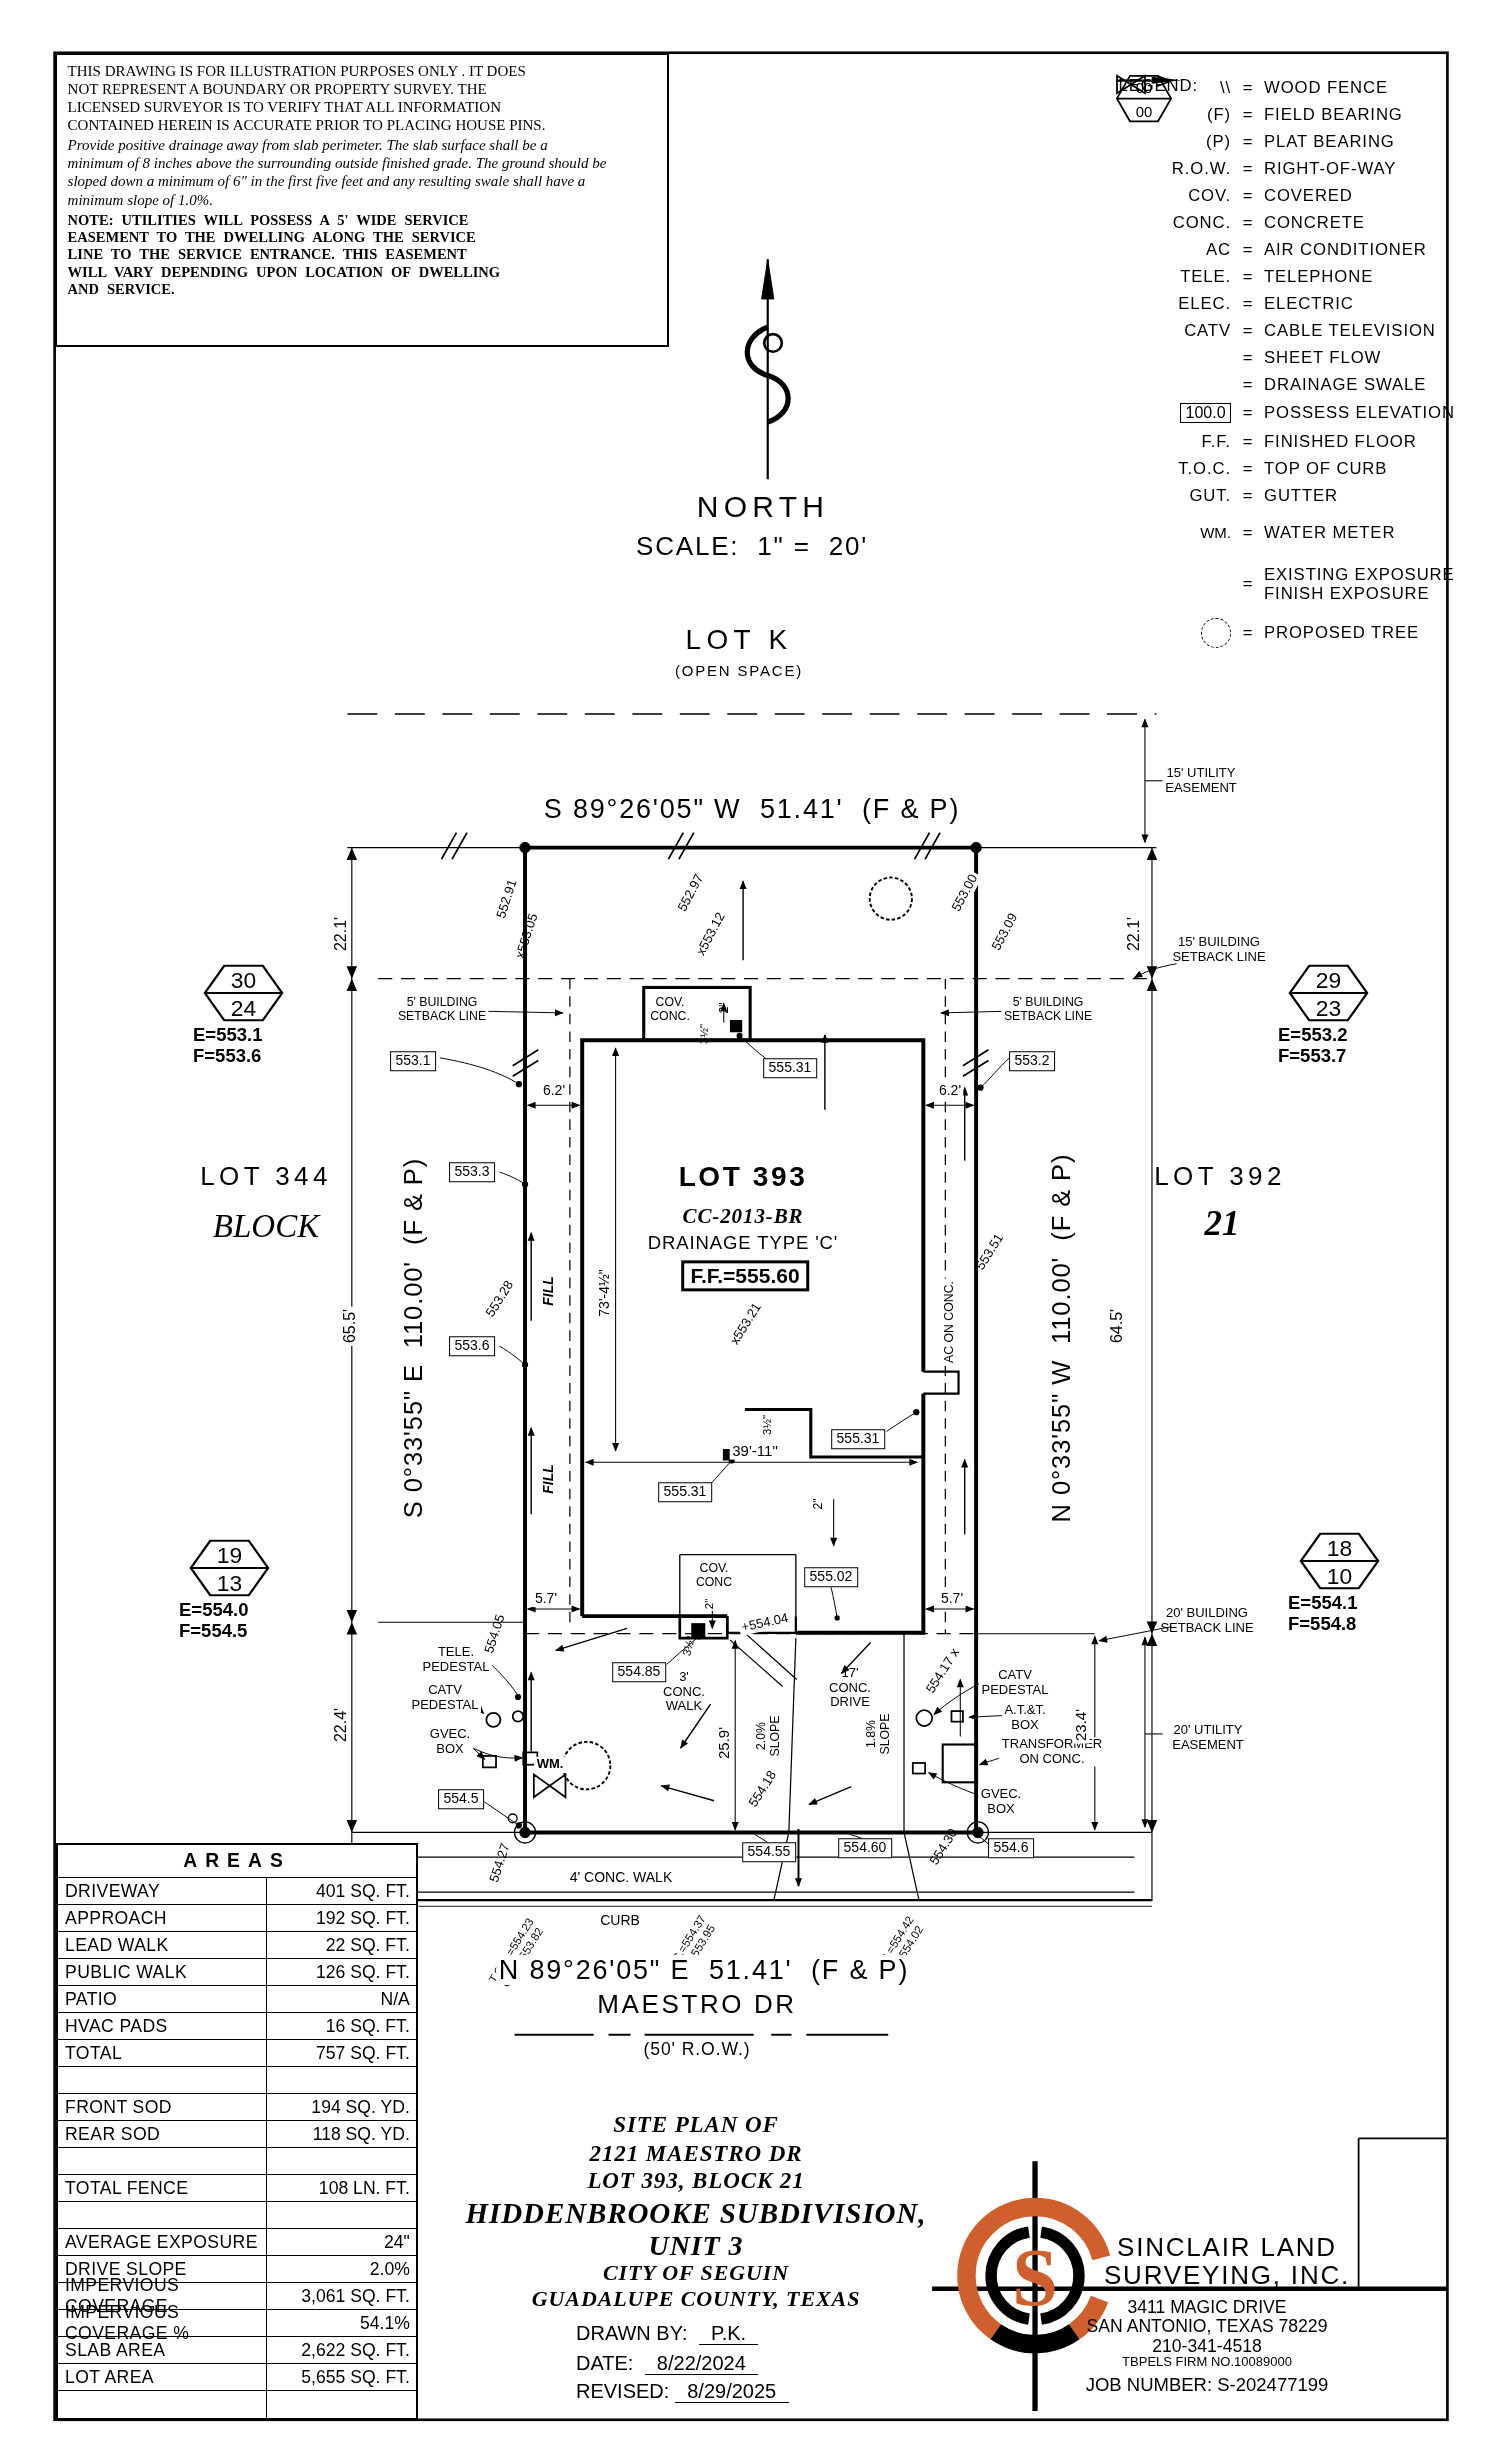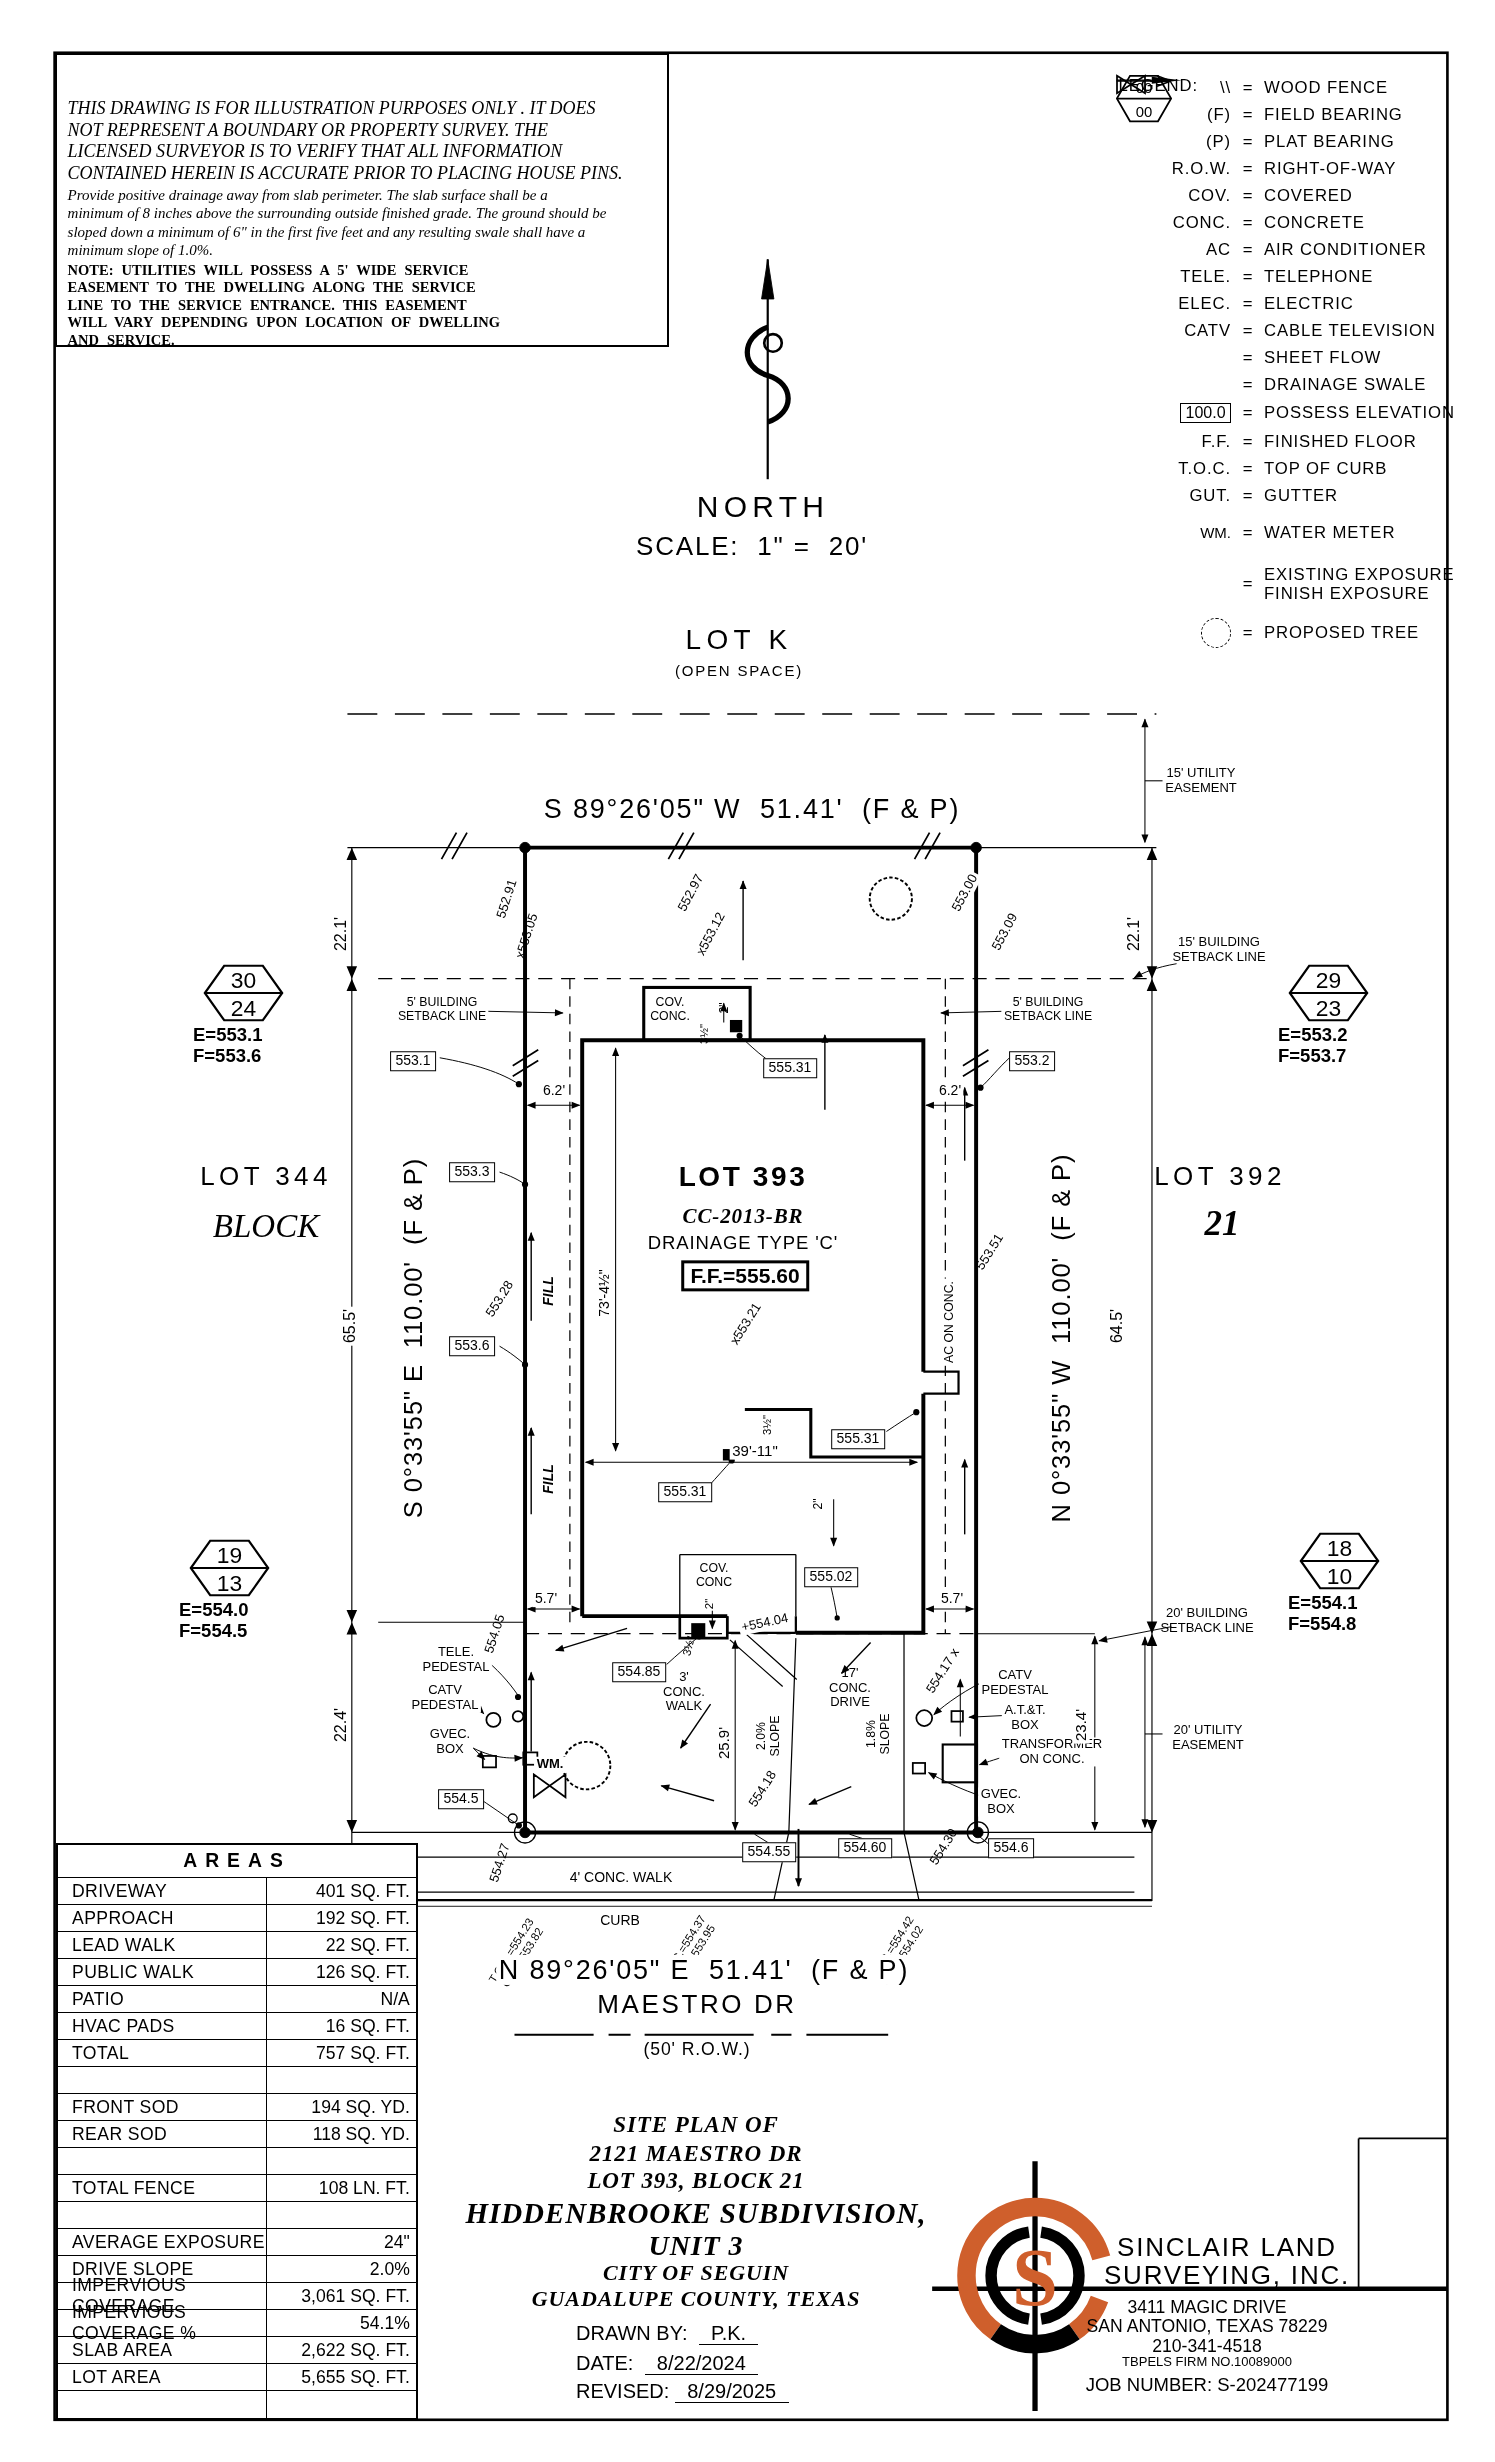--- a/index.html
+++ b/index.html
@@ -14,22 +14,22 @@
   .s32{font-size:28px}.s34{font-size:30px}.s38{font-size:33px}.s40{font-size:35px}
   .b{font-weight:bold}.it{font-style:italic}.ser{font-family:"Liberation Serif",serif}
   .ls1{letter-spacing:0.9px}.ls2{letter-spacing:1.8px}.ls3{letter-spacing:2.6px}
   .ls5{letter-spacing:4.4px}.ls6{letter-spacing:5.3px}
   .box{border:1.8px solid #000;padding:0 4.4px;background:#fff;line-height:1.25}
   .box2{border:3.1px solid #000;padding:0.9px 6.2px;background:#fff}
   .bg{background:#fff;padding:0 2.6px}
   
   #disclaimer{position:absolute;left:55px;top:53px;width:614px;height:294px;
     border:2.2px solid #000;box-sizing:border-box;padding:7px 10.6px 0 10.6px;}
-  #disc-p1{font-family:"Liberation Serif",serif;font-style:italic;font-size:18px;
-    line-height:1.2;white-space:pre-line;margin-top:36px;}
+  #disc-p1{font-family:"Liberation Serif",serif;font-size:15px;
+    line-height:1.2;white-space:pre-line;}
   #disc-p2{font-family:"Liberation Serif",serif;font-style:italic;font-size:15px;
     line-height:1.22;white-space:pre-line;margin-top:1.8px;}
   #disc-note{font-family:"Liberation Serif",serif;font-weight:bold;font-size:14.5px;
     line-height:1.2;white-space:pre-line;margin-top:2.6px;word-spacing:4.4px;}
   
   #legend{position:absolute;left:1115px;top:74px;width:345px;}
   #legend-title{position:absolute;left:3.5px;top:1.8px;font-size:16.7px;letter-spacing:0.9px;}
   .lrow{display:flex;align-items:center;}
   .lsym{width:116px;text-align:right;display:flex;justify-content:flex-end;align-items:center;}
   .lsym-text{font-size:16.7px;letter-spacing:0.9px;}
@@ -40,21 +40,21 @@
   .wmtxt{font-size:15px;}
   .treeglyph{width:28px;height:28px;border:1.9px dashed #000;border-radius:50%;display:inline-block;}
   
   #areas{position:absolute;left:56px;top:1843px;width:362px;border:2.2px solid #000;
     box-sizing:border-box;background:#fff;}
   #areas-title{height:32px;border-bottom:1.8px solid #000;display:flex;align-items:center;
     justify-content:center;font-size:19.3px;font-weight:bold;letter-spacing:8px;}
   .arow{display:flex;height:27px;border-bottom:1.3px solid #000;box-sizing:border-box;}
   .arow:last-child{border-bottom:none;}
   .acell-l{width:209px;border-right:1.3px solid #000;box-sizing:border-box;
-    font-size:17.6px;display:flex;align-items:center;padding-left:14px;letter-spacing:0.4px;}
+    font-size:17.6px;display:flex;align-items:center;padding-left:7px;letter-spacing:0.4px;}
   .acell-v{flex:1;font-size:17.6px;display:flex;align-items:center;justify-content:flex-end;
     padding-right:6.2px;}
   
   .hexwrap{position:absolute;}
   .hexef{position:absolute;font-size:18.5px;font-weight:bold;line-height:1.15;white-space:pre;text-align:left;}
   
   .tline{position:absolute;transform:translateX(-50%);font-family:"Liberation Serif",serif;
     font-weight:bold;font-style:italic;white-space:pre;letter-spacing:0.9px;}
   .dline{position:absolute;font-size:20px;white-space:pre;}
   .dval{border-bottom:1.8px solid #000;padding:0 12.3px;}

